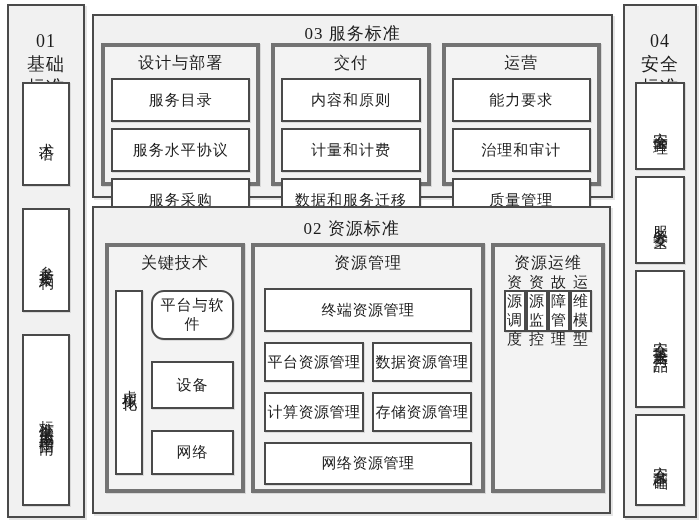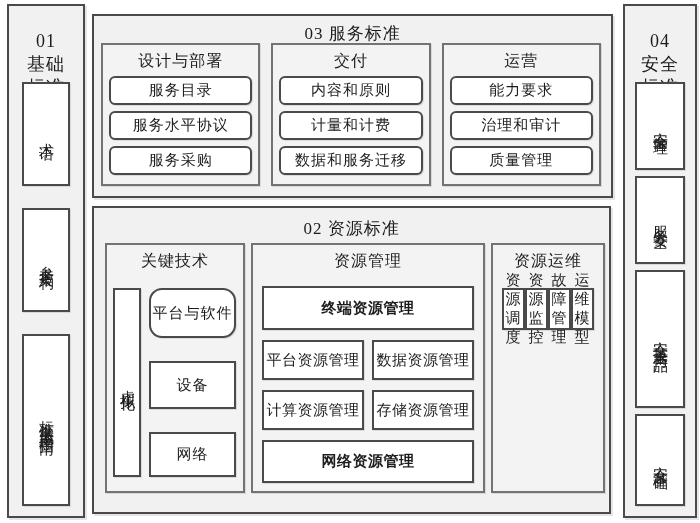--- a/index.html
+++ b/index.html
@@ -11,21 +11,21 @@
   }
   .canvas { position: relative; width: 700px; height: 523px; background: #ffffff; }
 
   
   .section {
     position: absolute; background: #f1f1f1;
     border: 2px solid #4a4a4a;
     box-shadow: 2px 2px 0 rgba(0,0,0,0.10);
   }
   .group {
-    background: #f3f3f3; border: 2px solid #737373;
+    background: #f3f3f3; border: 4px solid #737373;
     box-shadow: 1px 1px 0 rgba(0,0,0,0.10);
   }
   .item {
     background: #ffffff; border: 2px solid #4a4a4a;
     display: flex; align-items: center; justify-content: center;
     font-size: 15px; letter-spacing: 1px; text-align: center;
     box-shadow: 1px 1px 0 rgba(0,0,0,0.10);
   }
   .vtext {
     writing-mode: vertical-rl; text-orientation: upright;
@@ -51,21 +51,21 @@
 
   
   #sec-service { left: 92px; top: 14px; width: 521px; height: 184px; }
   #sec-service .sec-title { padding-top: 6px; }
   #service-groups {
     position: absolute; left: 7px; right: 10px; top: 27px; bottom: 10px;
     display: flex; gap: 11px;
   }
   .service-group { flex: 1; padding: 0 6px; }
   .group-title { text-align: center; font-size: 16px; line-height: 31px; height: 31px; letter-spacing: 1px; }
-  .service-group .item { height: 29px; margin-bottom: 6px; border-radius: 6px; }
+  .service-group .item { height: 44px; margin-bottom: 6px; }
 
   
   #sec-resource { left: 92px; top: 206px; width: 519px; height: 308px; }
   #sec-resource .sec-title { padding-top: 9px; }
   #resource-groups {
     position: absolute; left: 11px; right: 4px; top: 35px; bottom: 19px;
     display: flex; gap: 6px;
   }
   #group-keytech { width: 140px; }
   #group-mgmt    { width: 234px; }
@@ -81,21 +81,21 @@
   .kt-right .item:nth-child(2) { height: 48px; }
   .kt-right .item:nth-child(3) { height: 45px; }
 
   .mg-body {
     padding: 10px 9px 8px;
     display: grid; grid-template-columns: 1fr 1fr;
     grid-template-rows: 44px 40px 40px 43px;
     gap: 10px 8px;
   }
   .mg-body .item { letter-spacing: 0.5px; }
-  .span2 { grid-column: 1 / 3; font-weight: bold; }
+  .span2 { grid-column: 1 / 3; }
 
   .op-body {
     padding: 12px 9px 3px;
     height: calc(100% - 31px);
     display: flex; flex-direction: row; justify-content: space-between;
   }
   .op-body .item { height: 42px; }
 </style>
 </head>
 <body>

